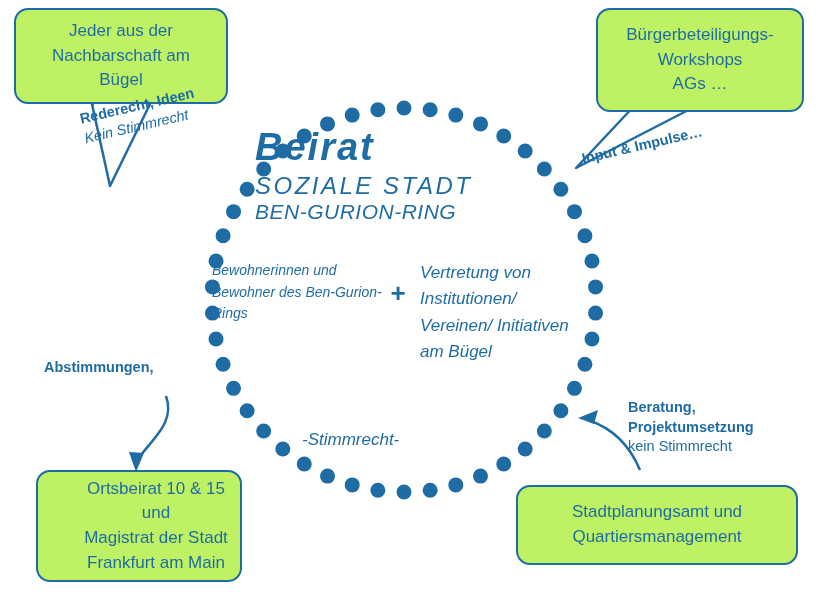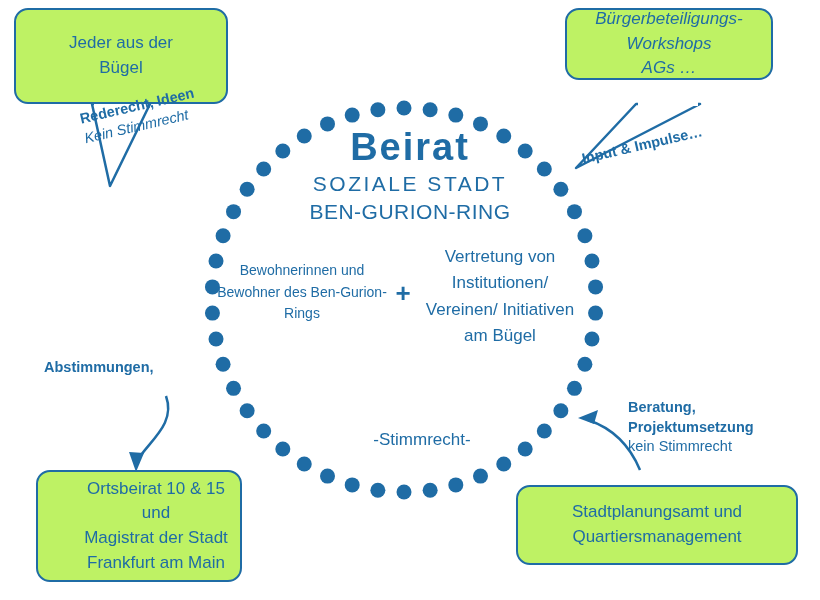--- a/index.html
+++ b/index.html
@@ -38,21 +38,21 @@
     line-height: 1.45;
     display: flex;
     flex-direction: column;
     align-items: center;
     justify-content: center;
     padding: 6px 10px;
   }
   .callout .line { display: block; white-space: nowrap; }
 
   #box-nachbarschaft { left: 14px;  top: 8px;   width: 214px; height: 96px; }
-  #box-workshops     { left: 565px; top: 8px;   width: 208px; height: 72px; font-style: italic; }
+  #box-workshops     { left: 596px; top: 8px;   width: 208px; height: 104px; }
   #box-ortsbeirat    { left: 36px;  top: 470px; width: 206px; height: 112px; padding-left: 44px; }
   #box-stadtplanung  { left: 516px; top: 485px; width: 282px; height: 80px; }
 
   
   .annot {
     position: absolute;
     color: #1f6ca5;
     font-size: 14.5px;
     line-height: 1.35;
     white-space: nowrap;
@@ -76,50 +76,50 @@
     font-weight: bold;
   }
   #annot-beratung {
     left: 628px; top: 398px;
   }
 
   
   .ring-text {
     position: absolute;
     color: #1f6ca5;
-    text-align: center;
+    font-style: italic;
   }
   #title-beirat {
     left: 255px; top: 126px; width: 310px;
     font-size: 38px;
     font-weight: bold;
     letter-spacing: 2px;
   }
   #title-sub1 {
     left: 255px; top: 172px; width: 310px;
-    font-size: 21px;
+    font-size: 24px;
     letter-spacing: 2.5px;
   }
   #title-sub2 {
     left: 255px; top: 200px; width: 310px;
     font-size: 21px;
     letter-spacing: 0.5px;
   }
   #col-left {
     left: 212px; top: 260px; width: 180px;
     font-size: 14px;
     line-height: 1.55;
   }
   #col-plus {
     left: 390px; top: 278px; width: 26px;
     font-size: 26px;
     font-weight: bold;
   }
   #col-right {
-    left: 420px; top: 244px; width: 160px;
+    left: 420px; top: 260px; width: 160px;
     font-size: 17px;
     line-height: 1.55;
   }
   #stimmrecht {
     left: 302px; top: 430px; width: 240px;
     font-size: 17px;
   }
 </style>
 </head>
 <body>
@@ -208,20 +208,21 @@
     <span class="line">Institutionen/</span>
     <span class="line">Vereinen/</span>
     <span class="line">Initiativen</span>
     <span class="line">am Bügel</span>
   </div>
 
   <div class="ring-text" id="stimmrecht">-Stimmrecht-</div>
 
   <div class="callout" id="box-nachbarschaft">
     <span class="line">Jeder aus der</span>
+    <span class="line">Nachbarschaft am</span>
     <span class="line">Bügel</span>
   </div>
 
   <div class="callout" id="box-workshops">
     <span class="line">Bürgerbeteiligungs-</span>
     <span class="line">Workshops</span>
     <span class="line">AGs …</span>
   </div>
 
   <div class="callout" id="box-ortsbeirat">

